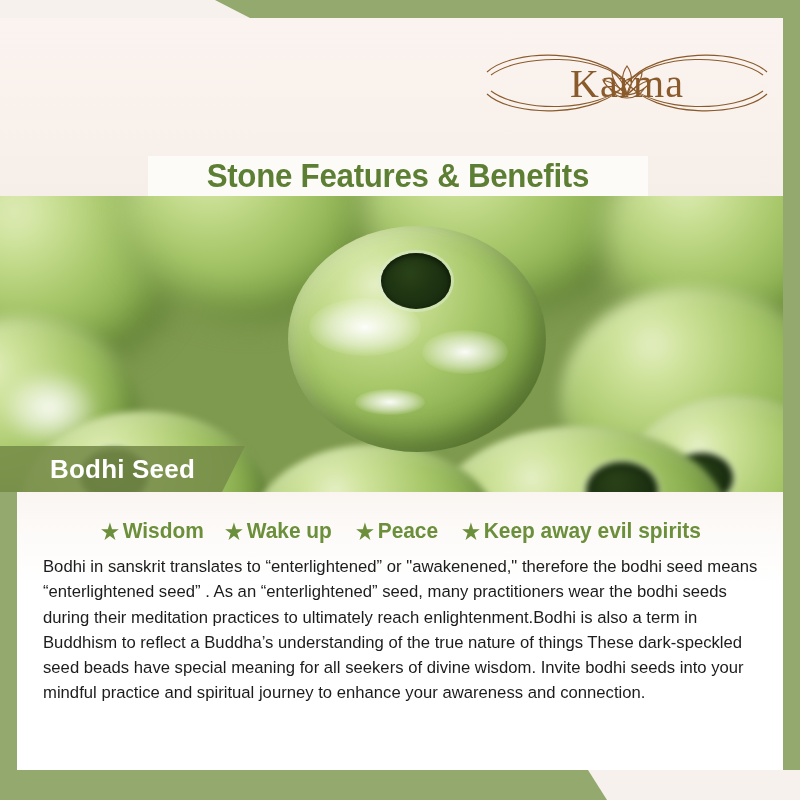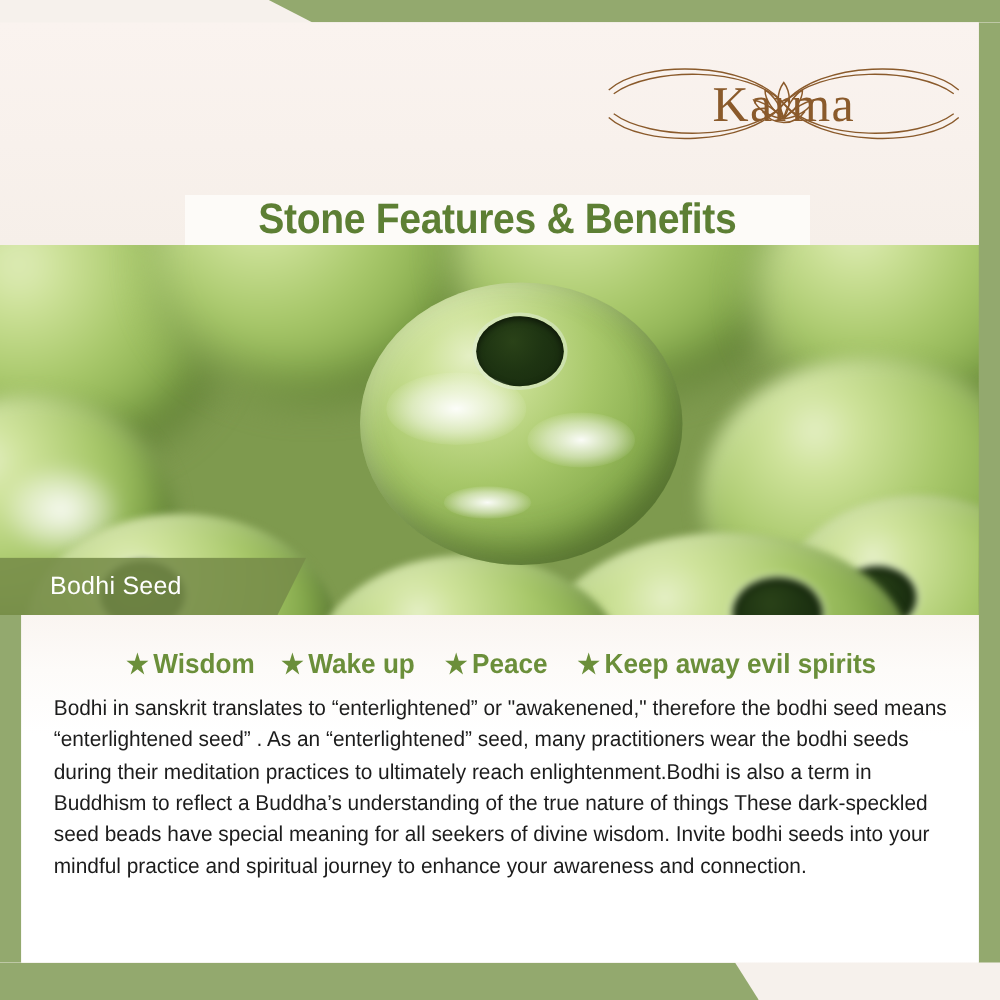--- a/index.html
+++ b/index.html
@@ -98,21 +98,21 @@
   .blur-lg{ filter: blur(14px); }
 
   
   .seed-banner{
     position:absolute; left:0; top:250px; width:245px; height:46px;
     background:rgba(118,140,73,.88);
     clip-path: polygon(0 0, 245px 0, 222px 46px, 0 46px);
     display:flex; align-items:center;
   }
   .seed-banner span{
-    color:#fff; font-size:20px; font-weight:normal; padding-left:40px;
+    color:#fff; font-size:26px; font-weight:bold; padding-left:50px;
     letter-spacing:.2px;
   }
 
   
   .content{
     position:absolute; left:17px; top:492px; width:766px; height:278px;
     background:linear-gradient(180deg,#faf5f1 0%, #fdfbf9 16%, #ffffff 34%, #ffffff 100%);
     padding:22px 16px 0 16px;
   }
   .benefits{

